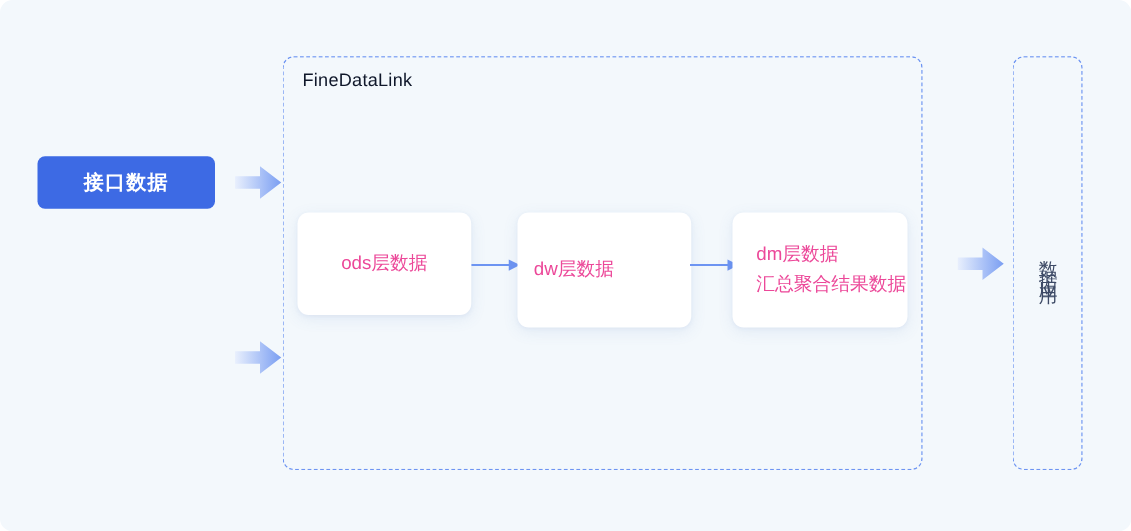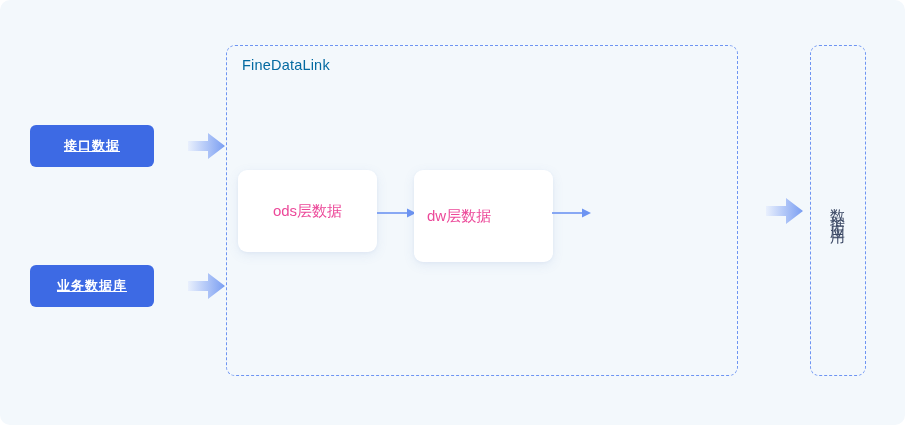--- a/index.html
+++ b/index.html
@@ -19,33 +19,32 @@
     width: 905px;
     height: 425px;
     background: #f3f8fc;
     border-radius: 10px;
     overflow: hidden;
   }
 
   
   .source-btn {
     position: absolute;
-    width: 124px;
+    width: 142px;
     height: 42px;
     background: #3d6ae4;
     border-radius: 6px;
     color: #ffffff;
-    font-size: 13px;
+    font-size: 16px;
     font-weight: bold;
     letter-spacing: 1px;
     display: flex;
     align-items: center;
     justify-content: center;
     box-sizing: border-box;
-    text-decoration: underline;
   }
   #src-api   { left: 30px;  top: 125px; }
   #src-db    { left: 30px;  top: 265px; }
 
   
   .fat-arrow {
     position: absolute;
     width: 38px;
     height: 30px;
   }
@@ -60,21 +59,21 @@
     box-sizing: border-box;
     border: 1.6px dashed #6d94f2;
     border-radius: 9px;
     background: transparent;
   }
   #fdl-title {
     position: absolute;
     left: 242px;
     top: 57px;
     font-size: 14.5px;
-    color: #0369a1;
+    color: #0f172a;
     letter-spacing: 0.2px;
   }
 
   
   .card {
     position: absolute;
     background: #ffffff;
     border-radius: 9px;
     box-shadow: 0 3px 12px rgba(80, 115, 190, 0.10),
                 0 1px 3px rgba(80, 115, 190, 0.06);
@@ -132,23 +131,20 @@
 </style>
 </head>
 <body>
 
 <div id="canvas">
 
   <div id="src-api" class="source-btn">
     <span>接口数据</span>
   </div>
 
-  <div id="src-db" class="source-btn">
-    <span>业务数据库</span>
-  </div>
 
   <div id="arrow-api" class="fat-arrow">
     <svg width="38" height="30" viewBox="0 0 38 30">
       <defs>
         <linearGradient id="gradA" x1="0" y1="0" x2="1" y2="0">
           <stop offset="0%" stop-color="#e9f0fd"></stop>
           <stop offset="100%" stop-color="#7a9ef2"></stop>
         </linearGradient>
       </defs>
       <path d="M0,10 L20,10 L20,2 L37,15 L20,28 L20,20 L0,20 Z" fill="url(#gradA)"></path>
@@ -185,20 +181,24 @@
     <div class="card-line">dw层数据</div>
   </div>
 
   <div id="arrow-dw-dm" class="thin-arrow">
     <svg width="40" height="12" viewBox="0 0 40 12">
       <line x1="0" y1="6" x2="31" y2="6" stroke="#6d94f2" stroke-width="1.6"></line>
       <path d="M30,1.5 L39,6 L30,10.5 Z" fill="#6d94f2"></path>
     </svg>
   </div>
 
+  <div id="card-dm" class="card left">
+    <div class="card-line">dm层数据</div>
+    <div class="card-line">汇总聚合结果数据</div>
+  </div>
 
   <div id="arrow-app" class="fat-arrow">
     <svg width="38" height="30" viewBox="0 0 38 30">
       <defs>
         <linearGradient id="gradC" x1="0" y1="0" x2="1" y2="0">
           <stop offset="0%" stop-color="#e9f0fd"></stop>
           <stop offset="100%" stop-color="#7a9ef2"></stop>
         </linearGradient>
       </defs>
       <path d="M0,10 L20,10 L20,2 L37,15 L20,28 L20,20 L0,20 Z" fill="url(#gradC)"></path>

